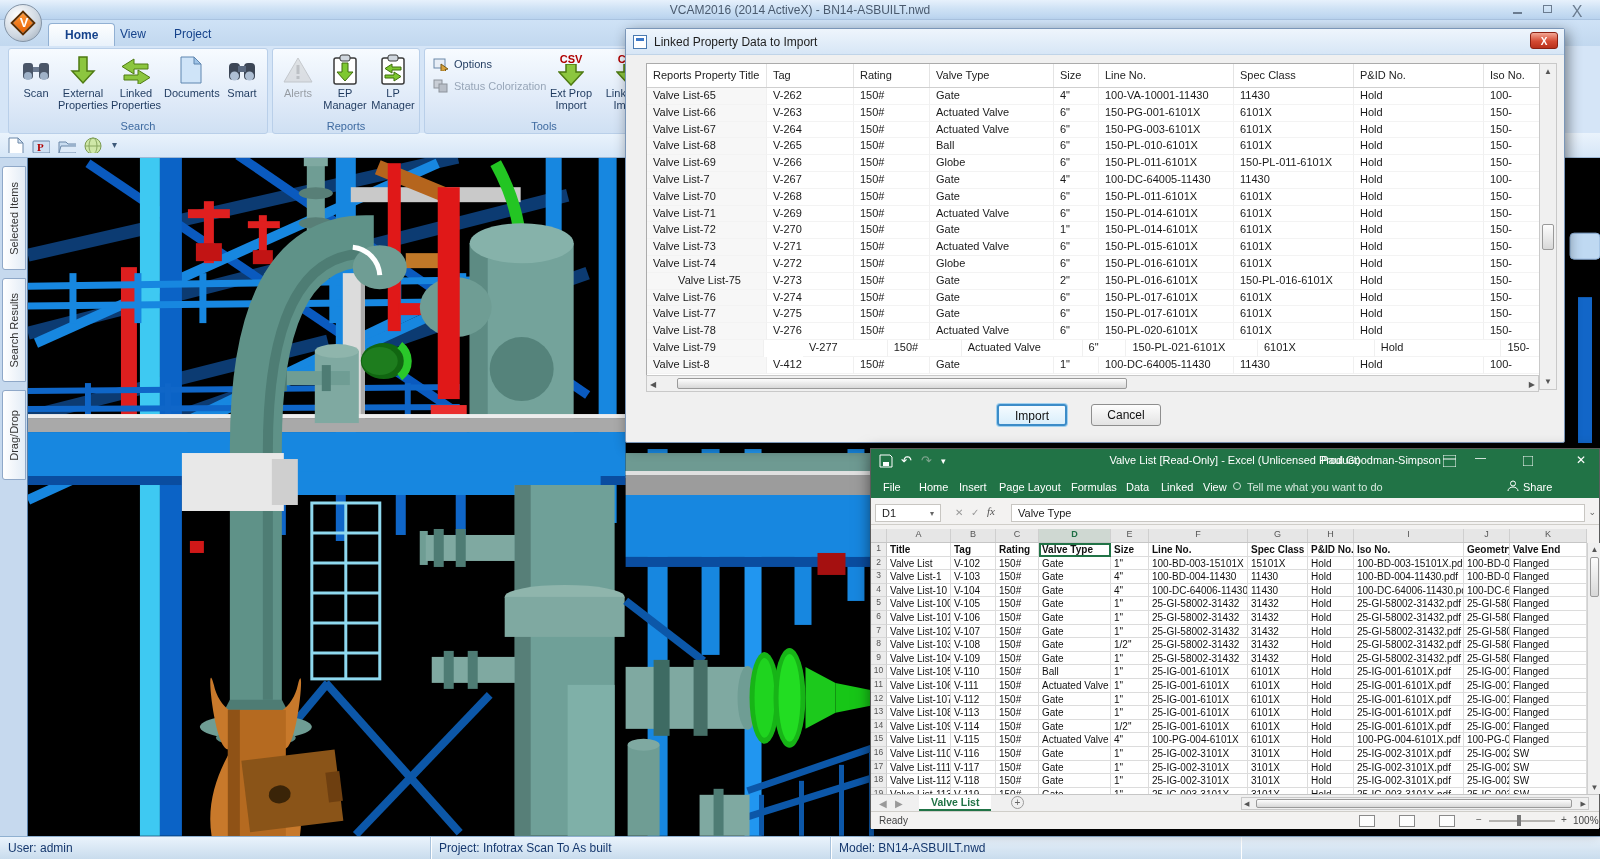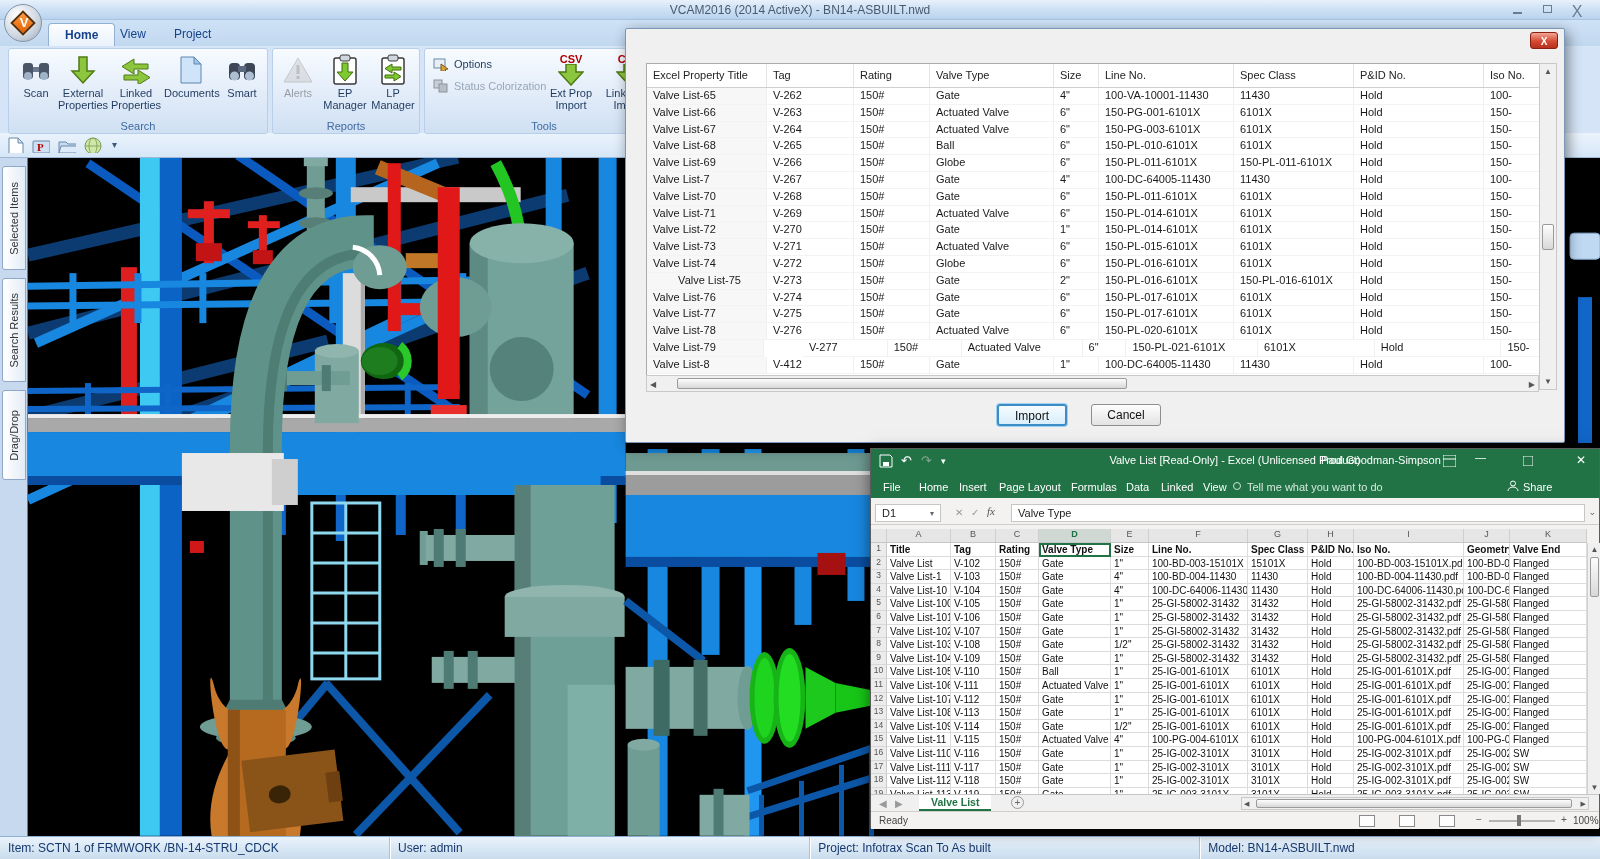--- a/index.html
+++ b/index.html
@@ -516,31 +516,36 @@
   <rect x="600" y="590" width="32" height="91" fill="#6f9d94"></rect>
   <ellipse cx="616" cy="590" rx="16" ry="6" fill="#7fa9a1"></ellipse>
   <rect x="672" y="640" width="50" height="41" fill="#7fa9a1"></rect>
   <rect x="686" y="634" width="10" height="52" fill="#4e7c74"></rect>
 
   <rect x="1551" y="142" width="14" height="146" fill="#1266c8"></rect>
   <rect x="1543" y="78" width="30" height="26" rx="4" fill="#bfd9f2" stroke="#8fb3dc"></rect>
 </svg>
 
 <div id="statusbar" class="abs">
-  <div class="sseg" style="width:400px">Item: SCTN 1 of FRMWORK /BN-14-STRU_CDCK</div>
   <div class="sseg" style="width:431px">User: admin</div>
   <div class="sseg" style="width:400px">Project: Infotrax Scan To As built</div>
   <div class="sseg" style="width:410px;border-right:none">Model: BN14-ASBUILT.nwd</div>
 </div>
 
 <div id="dialog" class="abs">
+  <div id="dlg-title">
+    <div id="dlg-icon">
+        <i></i>
+      </div>
+    <span style="margin-left:28px">Linked Property Data to Import</span>
+  </div>
   <div id="dlg-close">X</div>
   <div id="dlg-grid">
     <div id="dlg-head" class="dh">
-        <div style="width: 120px;">Excel Property Title</div>
+        <div style="width: 120px;">Reports Property Title</div>
         <div style="width: 87px;">Tag</div>
         <div style="width: 76px;">Rating</div>
         <div style="width: 124px;">Valve Type</div>
         <div style="width: 45px;">Size</div>
         <div style="width: 135px;">Line No.</div>
         <div style="width: 120px;">Spec Class</div>
         <div style="width: 130px;">P&amp;ID No.</div>
         <div style="width: 56px;">Iso No.</div>
       </div>
     <div id="dlg-rows">

